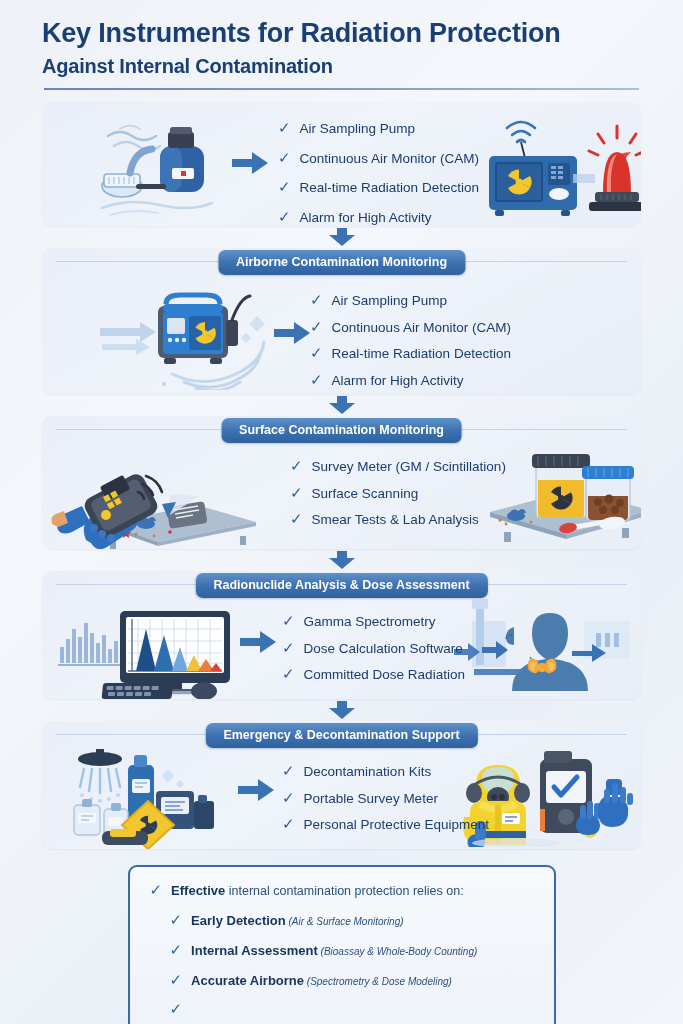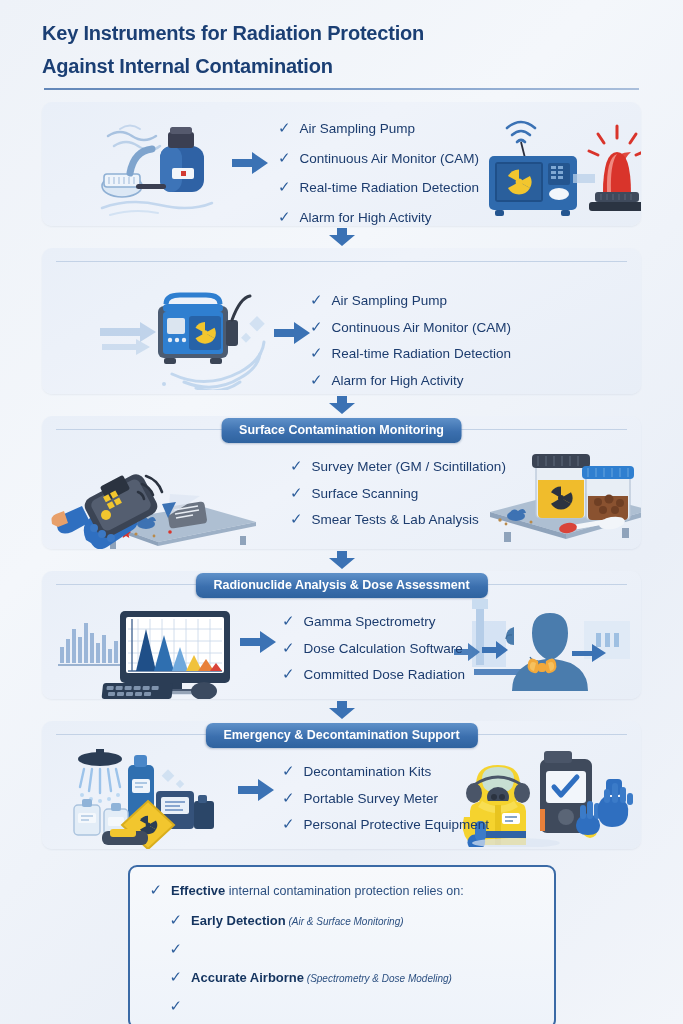--- a/index.html
+++ b/index.html
@@ -18,21 +18,21 @@
 
   
   .title-block {
     padding: 18px 42px 0 42px;
   }
   .title-line1, .title-line2 {
     color: #1b3f74;
     font-weight: bold;
     letter-spacing: -0.2px;
   }
-  .title-line1 { font-size: 20px; line-height: 30px; }
+  .title-line1 { font-size: 27px; line-height: 30px; }
   .title-line2 { font-size: 20px; line-height: 28px; margin-top: 4px; }
   .title-rule {
     margin: 8px 2px 0 2px;
     height: 2px;
     background: linear-gradient(90deg, #4a74ad 0%, #6f93c4 60%, #9db5d6 100%);
     opacity: .85;
   }
 
   
   .flow { padding: 12px 42px 0 42px; }
@@ -271,20 +271,21 @@
 
   <div class="connector">
     <svg class="down-arrow" viewBox="0 0 26 18">
       <path d="M8 0 H18 V7 H26 L13 18 L0 7 H8 Z" fill="#3b72b4"></path>
     </svg>
   </div>
 
   <div class="panel p2">
     <div class="panel-head">
       <div class="head-rule"></div>
+      <div class="banner">Airborne Contamination Monitoring</div>
     </div>
 
     <div class="art" style="left:58px; top:34px;">
       <svg width="200" height="108" viewBox="0 0 200 108">
         <g fill="#b7cee8">
           <path d="M0 46 H40 V40 L56 50 L40 60 V54 H0 Z" opacity=".85"></path>
           <path d="M2 62 H36 V57 L50 65 L36 73 V68 H2 Z" opacity=".6"></path>
         </g>
         <rect x="58" y="24" width="70" height="52" rx="6" fill="#4c5c72"></rect>
         <rect x="63" y="22" width="60" height="8" rx="4" fill="#2f7fd0"></rect>
@@ -765,20 +766,23 @@
 
     <div class="sum-row indent">
       <span class="sum-tick">✓</span>
       <span>
         <span class="sum-strong">Early Detection</span><span class="sum-italic">&nbsp;</span><span class="sum-italic">(Air &amp; Surface Monitoring)</span>
       </span>
     </div>
 
     <div class="sum-row indent">
       <span class="sum-tick">✓</span>
+      <span>
+        <span class="sum-strong">Internal Assessment</span><span class="sum-italic">&nbsp;</span><span class="sum-italic">(Bioassay &amp; Whole-Body Counting)</span>
+      </span>
     </div>
 
     <div class="sum-row indent">
       <span class="sum-tick">✓</span>
       <span>
         <span class="sum-strong">Accurate Airborne</span><span class="sum-italic">&nbsp;</span><span class="sum-italic">(Spectrometry &amp; Dose Modeling)</span>
       </span>
     </div>
 
     <div class="sum-row indent">

